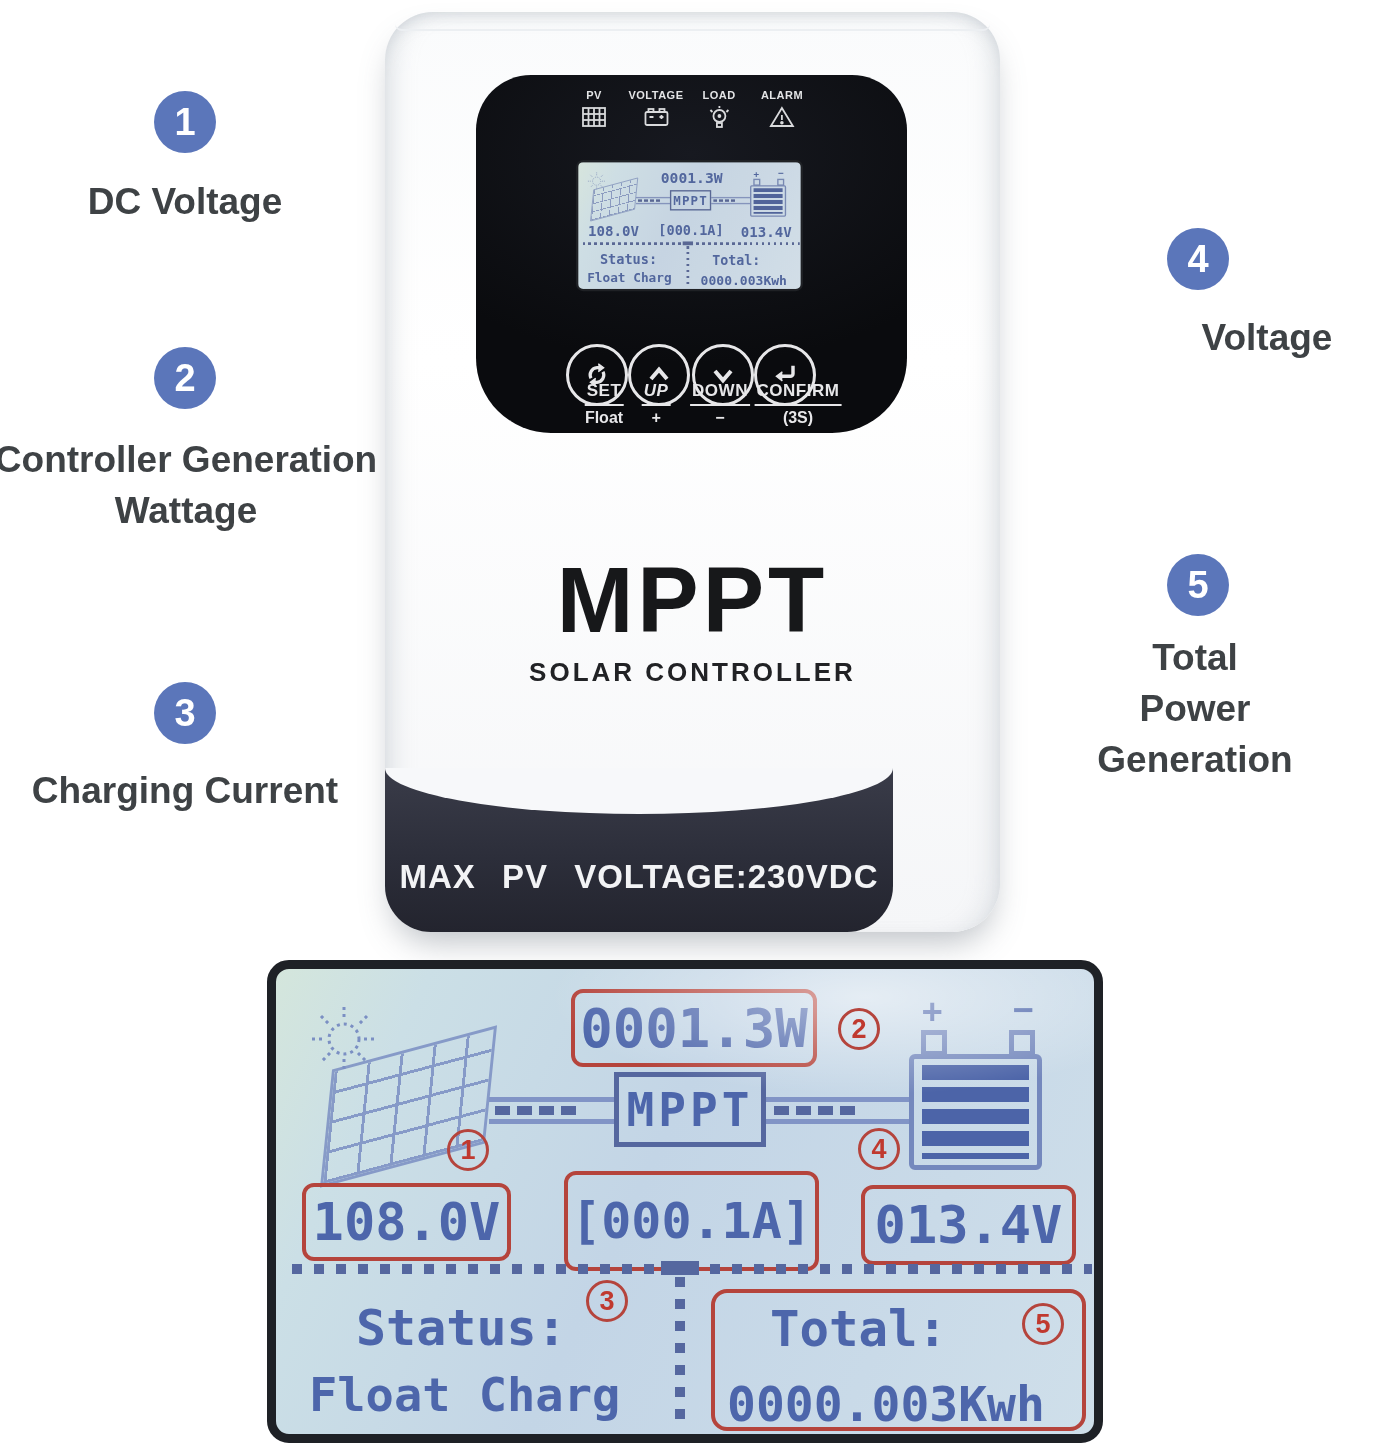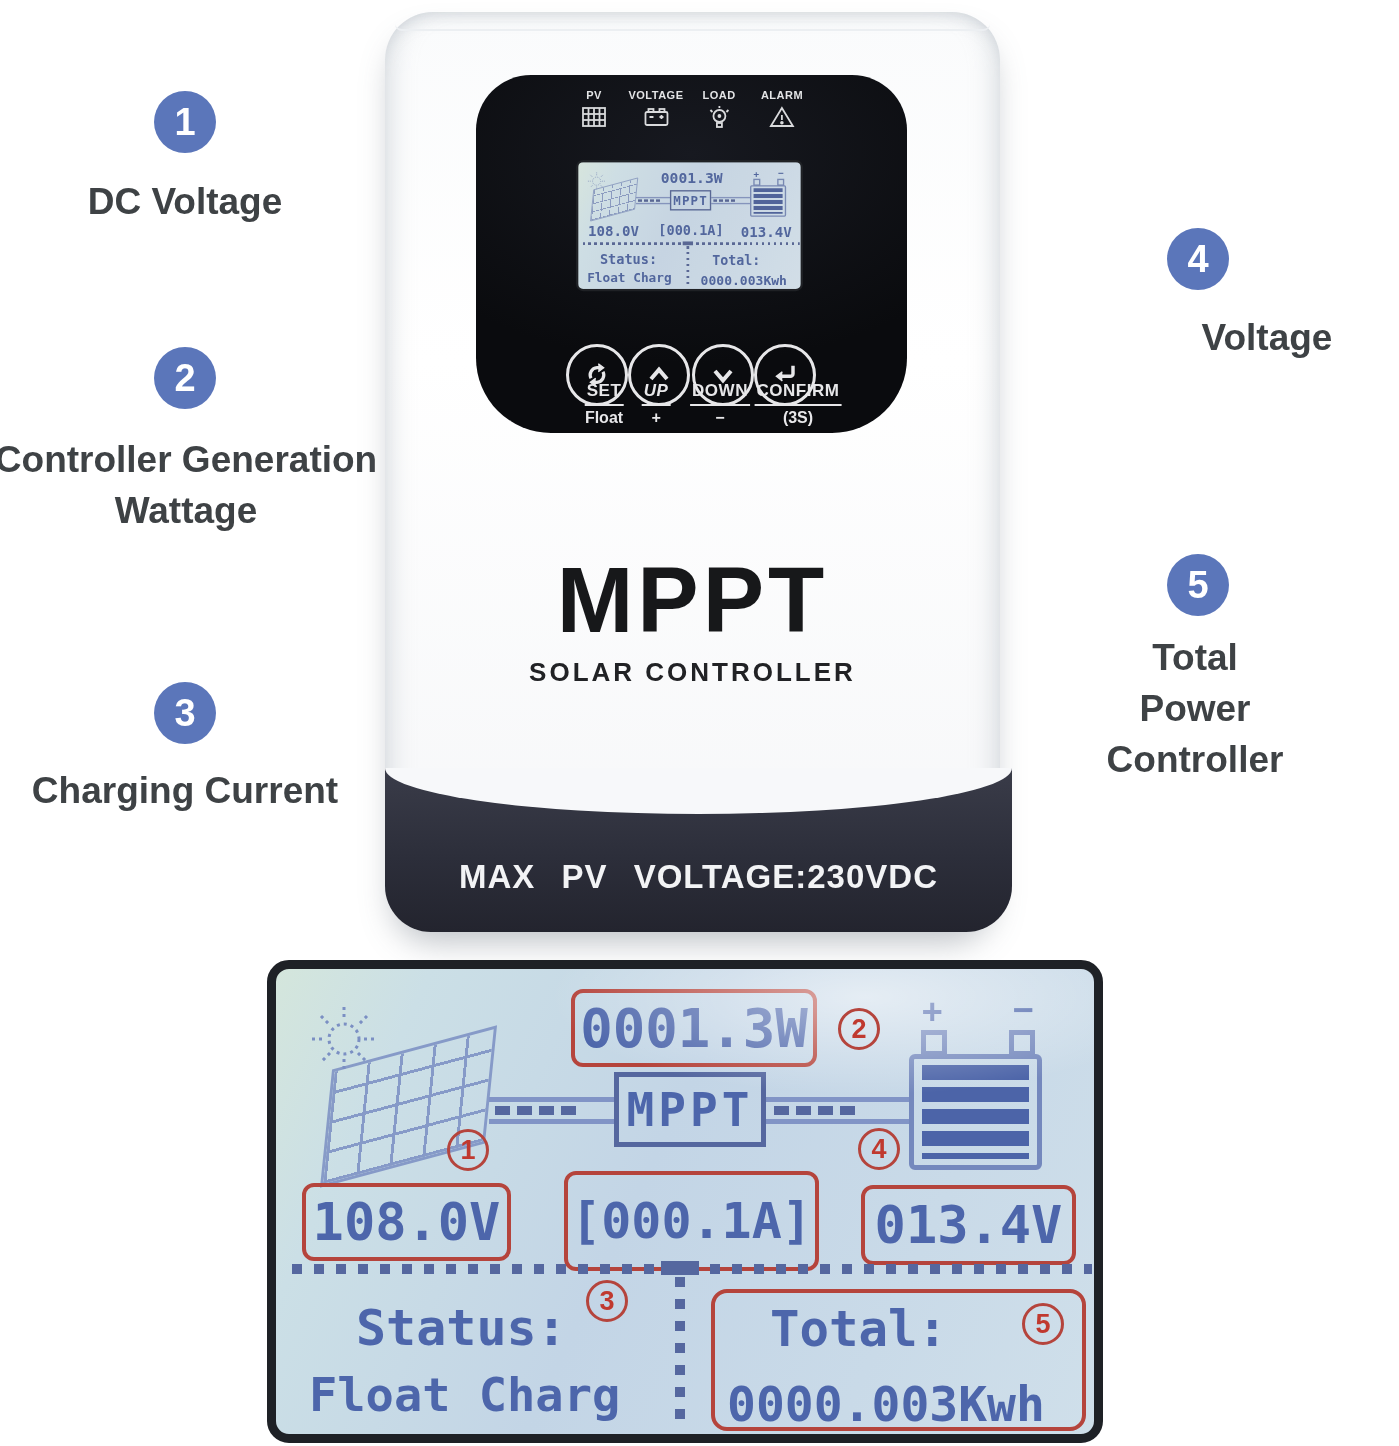--- a/index.html
+++ b/index.html
@@ -37,21 +37,21 @@
           display:flex;flex-direction:column;align-items:center;color:#e7e7e9;}
   .blabel .t{font-size:17px;font-weight:bold;letter-spacing:.5px;
              border-bottom:2px solid #e7e7e9;padding:0 2px 3px;}
   .blabel .b{font-size:16px;font-weight:bold;margin-top:3px;}
   .brand{position:absolute;left:0;top:536px;width:100%;text-align:center;
          font-size:92px;font-weight:bold;letter-spacing:4px;color:#17181a;}
   .subtitle{position:absolute;left:0;top:645px;width:100%;text-align:center;
             font-size:26px;font-weight:bold;letter-spacing:3px;color:#212225;}
   .voltline{position:absolute;left:0;top:692px;width:100%;text-align:center;
             font-size:23px;font-weight:bold;letter-spacing:.4px;color:#212225;}
-  .band{position:absolute;left:0;top:756px;width:627px;height:164px;
+  .band{position:absolute;left:0;top:756px;width:508px;height:164px;
         border-radius:0 0 46px 46px;
         background:linear-gradient(180deg,#3a3c49 0%,#2c2e3a 55%,#23242e 100%);}
   .bandcurve{position:absolute;left:0;top:0;width:100%;height:46px;
              background:#f7f8fa;border-radius:0 0 50% 50% / 0 0 100% 100%;}
   .maxpv{position:absolute;left:0;top:90px;width:100%;text-align:center;
          color:#f2f3f5;font-size:33px;font-weight:bold;
          letter-spacing:1px;word-spacing:16px;}
 
   
   .lcd-panel{position:absolute;left:267px;top:960px;width:836px;height:483px;
@@ -125,21 +125,21 @@
   <div class="calabel" style="left:185px;top:765px;">Charging Current</div>
 
   <div class="badge" style="left:1167px;top:228px;background:#5b76ba;">
       <span>4</span>
     </div>
   <div class="calabel" style="left:1267px;top:312px;">Voltage</div>
 
   <div class="badge" style="left:1167px;top:554px;background:#5b76ba;">
       <span>5</span>
     </div>
-  <div class="calabel" style="left:1195px;top:632px;">Total Power Controller</div>
+  <div class="calabel" style="left:1195px;top:632px;">Total Power Generation</div>
 
   <div class="device">
     <div class="topedge"></div>
 
     <div class="panel">
 
       <div class="led" style="left:118px;">
         <span class="cap">PV</span>
         <span>
           <svg width="26" height="24" viewBox="0 0 26 24" fill="none" stroke="#d9dadc" stroke-width="1.8">

